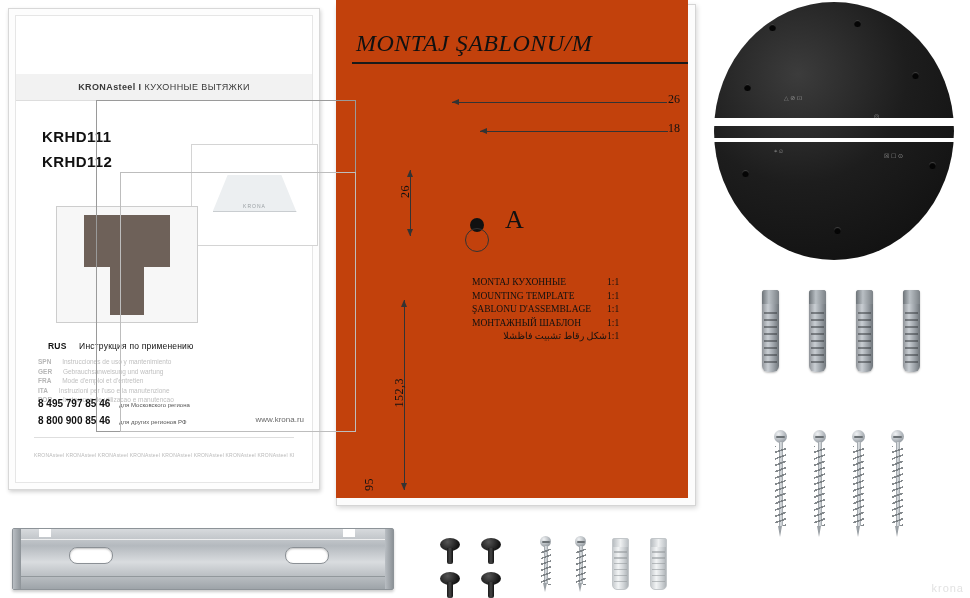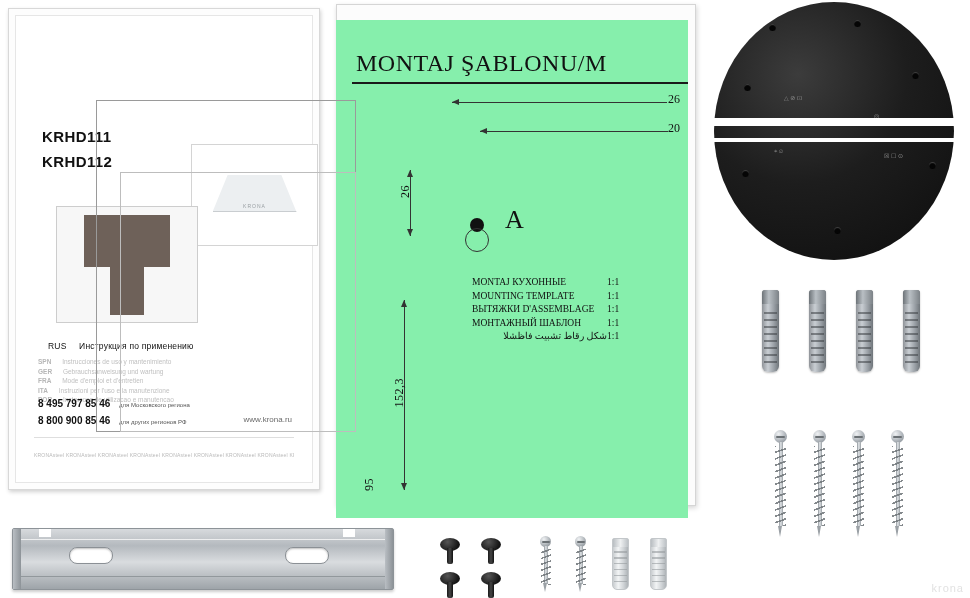--- a/index.html
+++ b/index.html
@@ -77,34 +77,34 @@
   }
   .rus-line{font-size:8.5px;color:#111;font-weight:700;letter-spacing:.2px;}
   .rus-line span{font-weight:400;margin-left:10px;}
   .lang-list{margin-top:6px;line-height:9.5px;}
   .lang-row{font-size:6.5px;color:#c0c0c0;}
   .lang-row b{color:#b6b6b6;font-weight:700;margin-right:9px;}
   .phones{
     position:absolute;left:22px;bottom:52px;font-size:10px;font-weight:700;color:#111;line-height:15px;
   }
   .phones .note{font-size:6px;font-weight:400;color:#555;margin-left:6px;}
-  .site{position:absolute;right:20px;bottom:58px;font-size:8px;color:#6a6a6a;}
+  .site{position:absolute;right:8px;bottom:58px;font-size:8px;color:#6a6a6a;}
   .hr-foot{position:absolute;left:18px;right:18px;bottom:44px;height:1px;background:#dedede;}
   .footer-strip{
     position:absolute;left:18px;right:18px;bottom:24px;
     font-size:5px;color:#b9b9b9;letter-spacing:.2px;white-space:nowrap;overflow:hidden;
   }
 
   
   .sheet-back{
     position:absolute;left:336px;top:4px;width:358px;height:500px;
     background:#fcfcfc;border:1px solid #d5d5d5;box-shadow:1px 2px 5px rgba(0,0,0,.17);
   }
   .sheet-front{
-    position:absolute;left:336px;top:20px;width:352px;height:498px;background:#86efac;overflow:hidden;
+    position:absolute;left:336px;top:0;width:352px;height:498px;background:#c2410c;overflow:hidden;font-style:italic;
   }
   .sheet-title{
     position:absolute;left:20px;top:30px;right:0;
     font-family:"Liberation Serif", serif;font-size:24px;color:#111;letter-spacing:.5px;white-space:nowrap;
   }
   .title-rule{position:absolute;left:16px;top:62px;width:336px;height:2px;background:#1a1a1a;}
   .inner-box{
     position:absolute;left:96px;top:100px;width:258px;height:330px;border:1px solid #9a9a9a;
   }
   .inner-box2{
@@ -238,38 +238,42 @@
 </style>
 </head>
 <body>
 
 <div class="stage">
 
   <div class="manual">
     <div class="manual-inner">
 
 
+      <div class="manual-subbar">
+        <b>KRONAsteel I</b>&nbsp;
+        <span>КУХОННЫЕ ВЫТЯЖКИ</span>
+      </div>
 
       <div class="models">
         <div>KRHD111</div>
         <div>KRHD112</div>
       </div>
 
       <div class="photo-small">
         <div class="hood-trap"></div>
         <div class="hood-label">KRONA</div>
       </div>
 
       <div class="photo-big">
         <div class="hoodA"></div>
       </div>
 
       <div class="rus-block">
         <div class="rus-line">
-          <span style="font-weight:400">RUS</span>
+          <span style="font-weight:700">RUS</span>
           <span>Инструкция по применению</span>
         </div>
         <div class="lang-list">
           <div class="lang-row">
             <b>SPN</b>
             <span>Instrucciones de uso y mantenimiento</span>
           </div>
           <div class="lang-row">
             <b>GER</b>
             <span>Gebrauchsanweisung und wartung</span>
@@ -311,21 +315,21 @@
     <div class="sheet-title">MONTAJ ŞABLONU/M</div>
     <div class="title-rule"></div>
   </div>
 
   <div class="inner-box"></div>
   <div class="inner-box2"></div>
 
   <div class="arrow-h" style="left:452px;top:102px;width:215px;"></div>
   <div class="arrow-h" style="left:480px;top:131px;width:188px;"></div>
   <div class="dim-h" style="left:668px;top:92px;">26</div>
-  <div class="dim-h" style="left:668px;top:121px;">20</div>
+  <div class="dim-h" style="left:668px;top:121px;">18</div>
 
   <div class="vline" style="left:410px;top:170px;height:66px;"></div>
   <div class="dim" style="left:398px;top:185px;">26</div>
 
   <div class="vline" style="left:404px;top:300px;height:190px;"></div>
   <div class="dim" style="left:392px;top:378px;">152,3</div>
 
   <div class="dim" style="left:362px;top:478px;">95</div>
 
   <div class="keyhole">
@@ -337,21 +341,21 @@
   <div class="legend">
     <div class="row">
       <span class="lbl">MONTAJ КУХОННЫЕ</span>
       <span class="val">1:1</span>
     </div>
     <div class="row">
       <span class="lbl">MOUNTING TEMPLATE</span>
       <span class="val">1:1</span>
     </div>
     <div class="row">
-      <span class="lbl">ВЫТЯЖКИ D'ASSEMBLAGE</span>
+      <span class="lbl">ŞABLONU D'ASSEMBLAGE</span>
       <span class="val">1:1</span>
     </div>
     <div class="row">
       <span class="lbl">МОНТАЖНЫЙ ШАБЛОН</span>
       <span class="val">1:1</span>
     </div>
     <div class="row">
       <span class="lbl ar">شكل رقاط تشبيت فاظشلا</span>
       <span class="val">1:1</span>
     </div>

